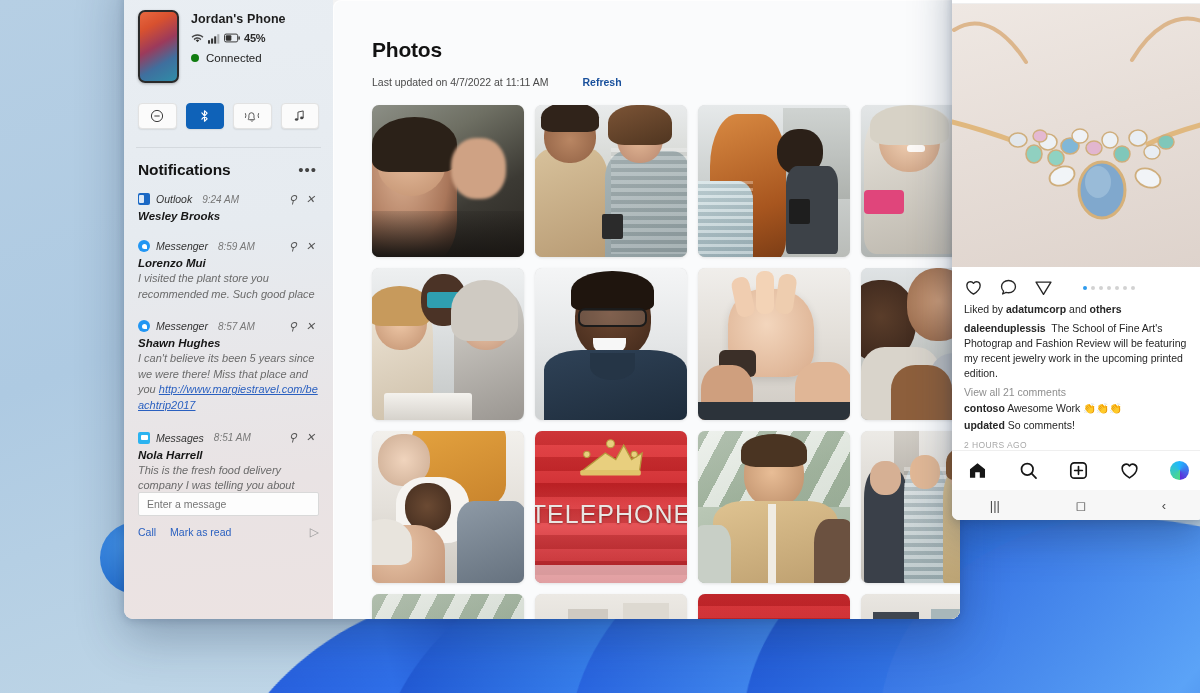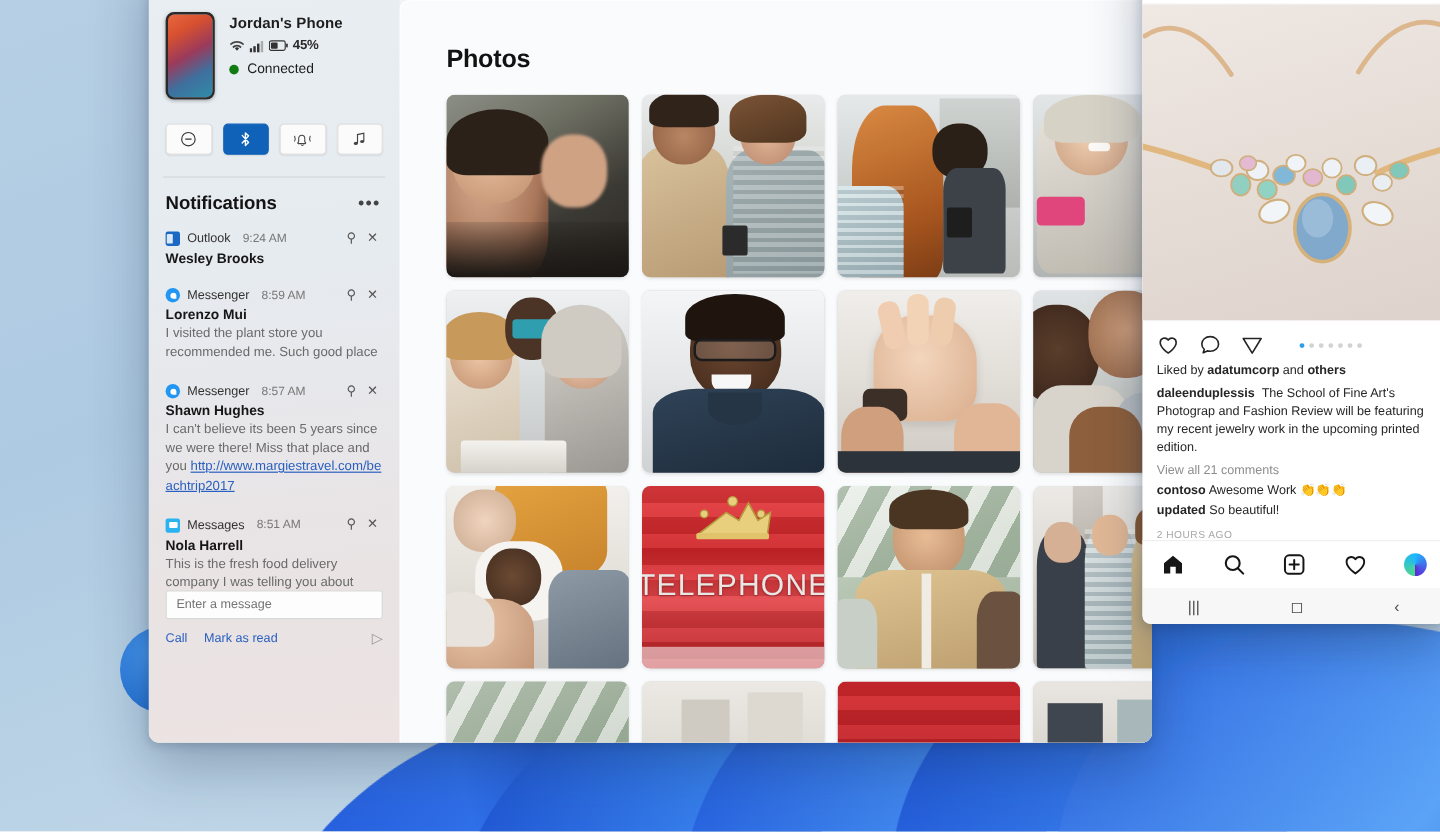--- a/index.html
+++ b/index.html
@@ -72,21 +72,21 @@
 
   .notif-head {
     display: flex; align-items: center; justify-content: space-between;
     padding: 13px 16px 2px 14px;
   }
   .notif-title { font-size: 15.5px; font-weight: 600; color: #141414; letter-spacing: -.1px; }
   .notif-more { font-size: 15px; color: #444; letter-spacing: 1px; cursor: pointer; line-height: 8px; }
 
   .notif-list { padding: 4px 6px 0 14px; }
   .notif {
-    padding: 8px 8px 10px 0; position: relative;
+    padding: 8px 8px 10px 0; position: relative; font-style: italic;
   }
   .notif-top { display: flex; align-items: center; gap: 6px; }
   .app-ico { width: 12px; height: 12px; border-radius: 2px; flex: 0 0 12px; }
   .app-ico.outlook { background: #1a68c4; position: relative; }
   .app-ico.outlook:after{content:"";position:absolute;left:1px;top:2px;width:5px;height:8px;background:#fff;border-radius:1px;opacity:.85;}
   .app-ico.messenger { background: #2196f3; border-radius: 50%; position: relative; }
   .app-ico.messenger:after{content:"";position:absolute;left:3.5px;top:3.5px;width:5px;height:5px;background:#fff;border-radius:50% 50% 0 50%;}
   .app-ico.messages { background: #2bb3f0; position: relative; }
   .app-ico.messages:after{content:"";position:absolute;left:2.5px;top:3px;width:7px;height:5px;background:#fff;border-radius:1px;}
   .app-name { font-size: 10.5px; color: #333; }
@@ -321,20 +321,24 @@
         </div>
       </div>
 
     </div>
 
     <div id="main">
 
       <div id="content-card">
         <div class="photos-head">
           <div class="photos-title">Photos</div>
+          <div class="photos-sub">
+            <span class="photos-updated">Last updated on 4/7/2022 at 11:11 AM</span>
+            <a class="photos-refresh">Refresh</a>
+          </div>
         </div>
 
         <div class="photo-grid">
 
           <div class="photo">
             <div class="ph" style="background:linear-gradient(150deg,#8c8f86 0%,#6e6f63 30%,#3c3a34 65%,#2a2722 100%);"></div>
             <div style="position:absolute;left:-6%;top:12%;width:62%;height:92%;border-radius:46% 46% 30% 34%;background:radial-gradient(ellipse at 42% 32%,#dcb193,#a9765a 60%,#4a2f22);"></div>
             <div style="position:absolute;left:3%;top:16%;width:46%;height:44%;border-radius:50%;background:radial-gradient(circle at 45% 40%,#e6bd9d,#c08f6e);"></div>
             <div style="position:absolute;left:0;top:8%;width:56%;height:36%;border-radius:50% 50% 18% 20%;background:#2b2118;"></div>
             <div style="position:absolute;left:52%;top:22%;width:36%;height:40%;border-radius:45%;background:#cfa284;filter:blur(1.5px);"></div>
@@ -561,21 +565,21 @@
           <i></i>
           <i></i>
       </span>
     </div>
 
     <div class="ig-body">
       <div class="ig-likes"><span>Liked by </span><b>adatumcorp</b><span> and </span><b>others</b></div>
       <div class="ig-caption"><b>daleenduplessis</b>&nbsp; <span>The School of Fine Art's Photograp and Fashion Review will be featuring my recent jewelry work in the upcoming printed edition.</span></div>
       <div class="ig-viewall">View all 21 comments</div>
       <div class="ig-comment"><b>contoso</b> <span>Awesome Work 👏👏👏</span></div>
-      <div class="ig-comment"><b>updated</b> <span>So beautiful!</span></div>
+      <div class="ig-comment"><b>updated</b> <span>So comments!</span></div>
       <div class="ig-ago">2 HOURS AGO</div>
     </div>
 
     <div class="ig-tabbar">
       <svg width="21" height="21" viewBox="0 0 24 24">
         <path d="M3.4 10.6 12 3.6l8.6 7v9.8h-6v-6.4h-5.2v6.4h-6z" fill="#161616"></path>
       </svg>
       <svg width="21" height="21" viewBox="0 0 24 24">
         <circle cx="10.6" cy="10.6" r="6.6" fill="none" stroke="#161616" stroke-width="2"></circle>
         <line x1="15.4" y1="15.4" x2="20.6" y2="20.6" stroke="#161616" stroke-width="2" stroke-linecap="round"></line>

